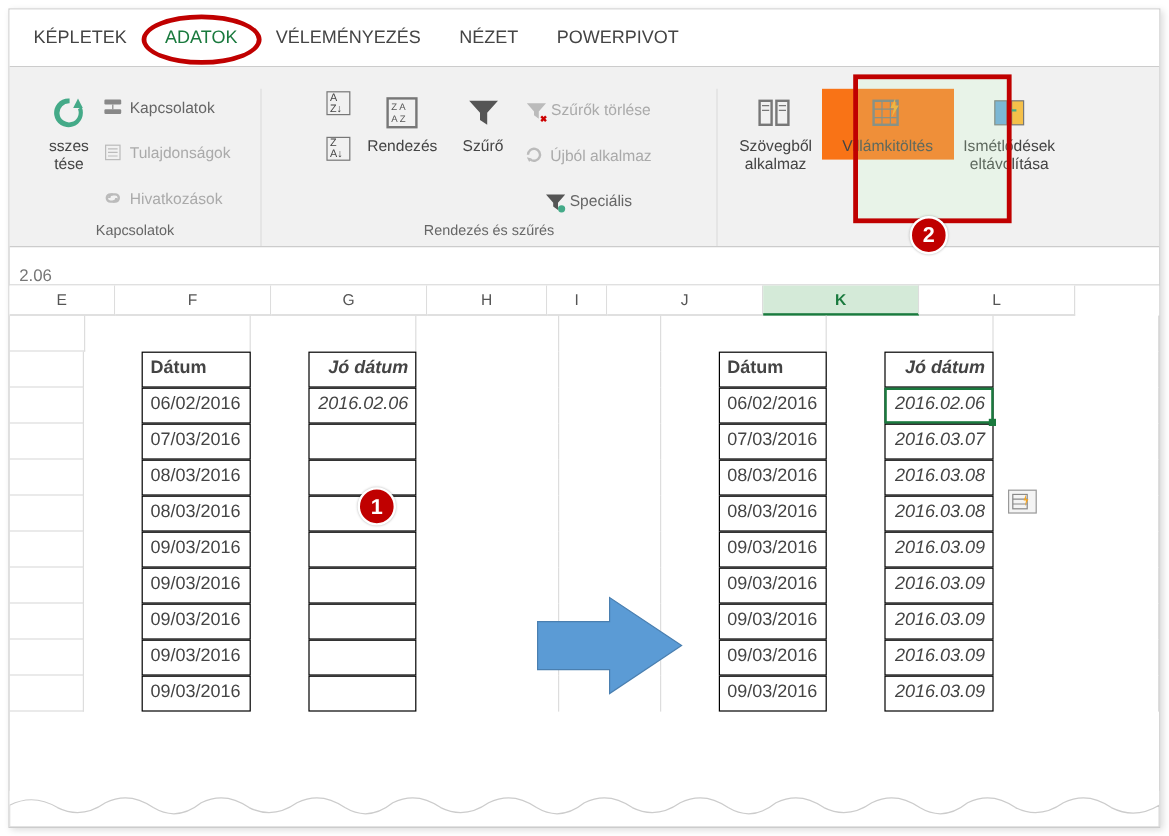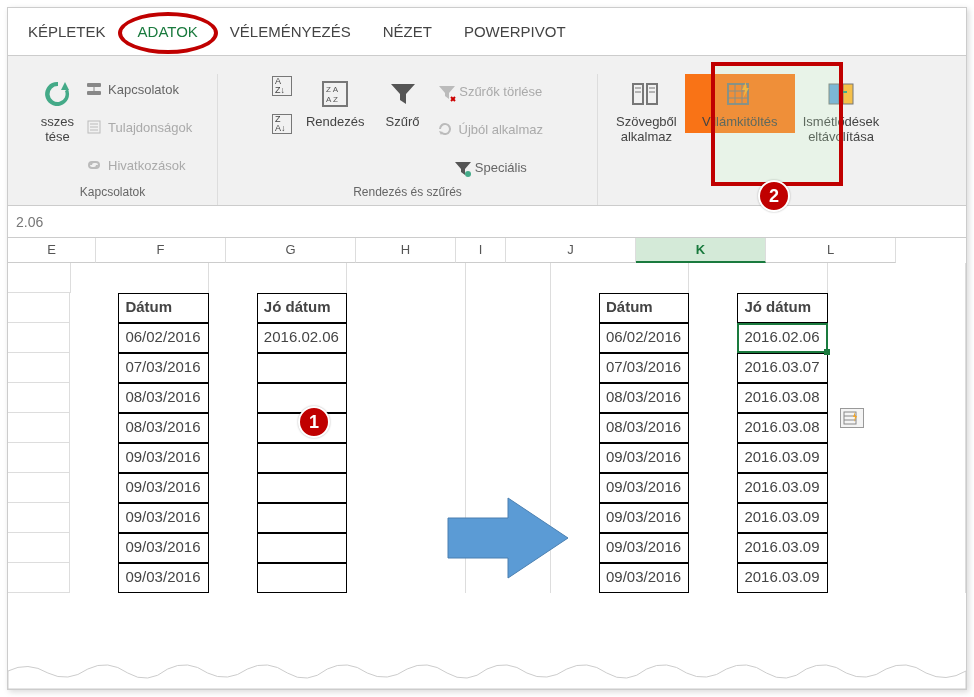--- a/index.html
+++ b/index.html
@@ -135,21 +135,21 @@
       font-size: 18px;
       font-weight: bold;
       border: 2px solid #fff;
       box-shadow: 0 0 2px rgba(0,0,0,0.3);
     }
     
     .formula-bar {
       height: 32px;
       border-bottom: 1px solid #ccc;
       display: flex;
-      align-items: center;
+      align-items: flex-end;
       padding: 0 8px;
       font-size: 14px;
       color: #777;
     }
     
     .grid {
       position: relative;
     }
     .col-headers {
       display: flex;
@@ -191,21 +191,21 @@
     }
     .row .cell.cE { border-bottom: 1px solid #ddd; }
     .table-cell {
       border: 1px solid #000;
       padding: 4px 6px;
       font-size: 15px;
     }
     .table-header {
       font-weight: bold;
     }
-    .right { text-align: left; }
+    .right { text-align: right; font-style: italic; }
     .arrow {
       position: absolute;
       top: 480px;
       left: 430px;
     }
     .torn-bottom {
       position: absolute;
       bottom: 0;
       left: 0;
       width: 100%;

